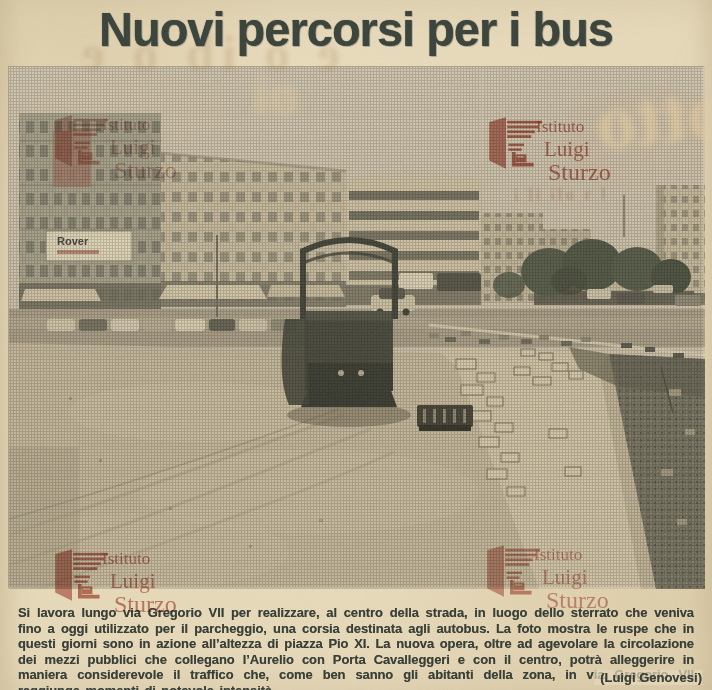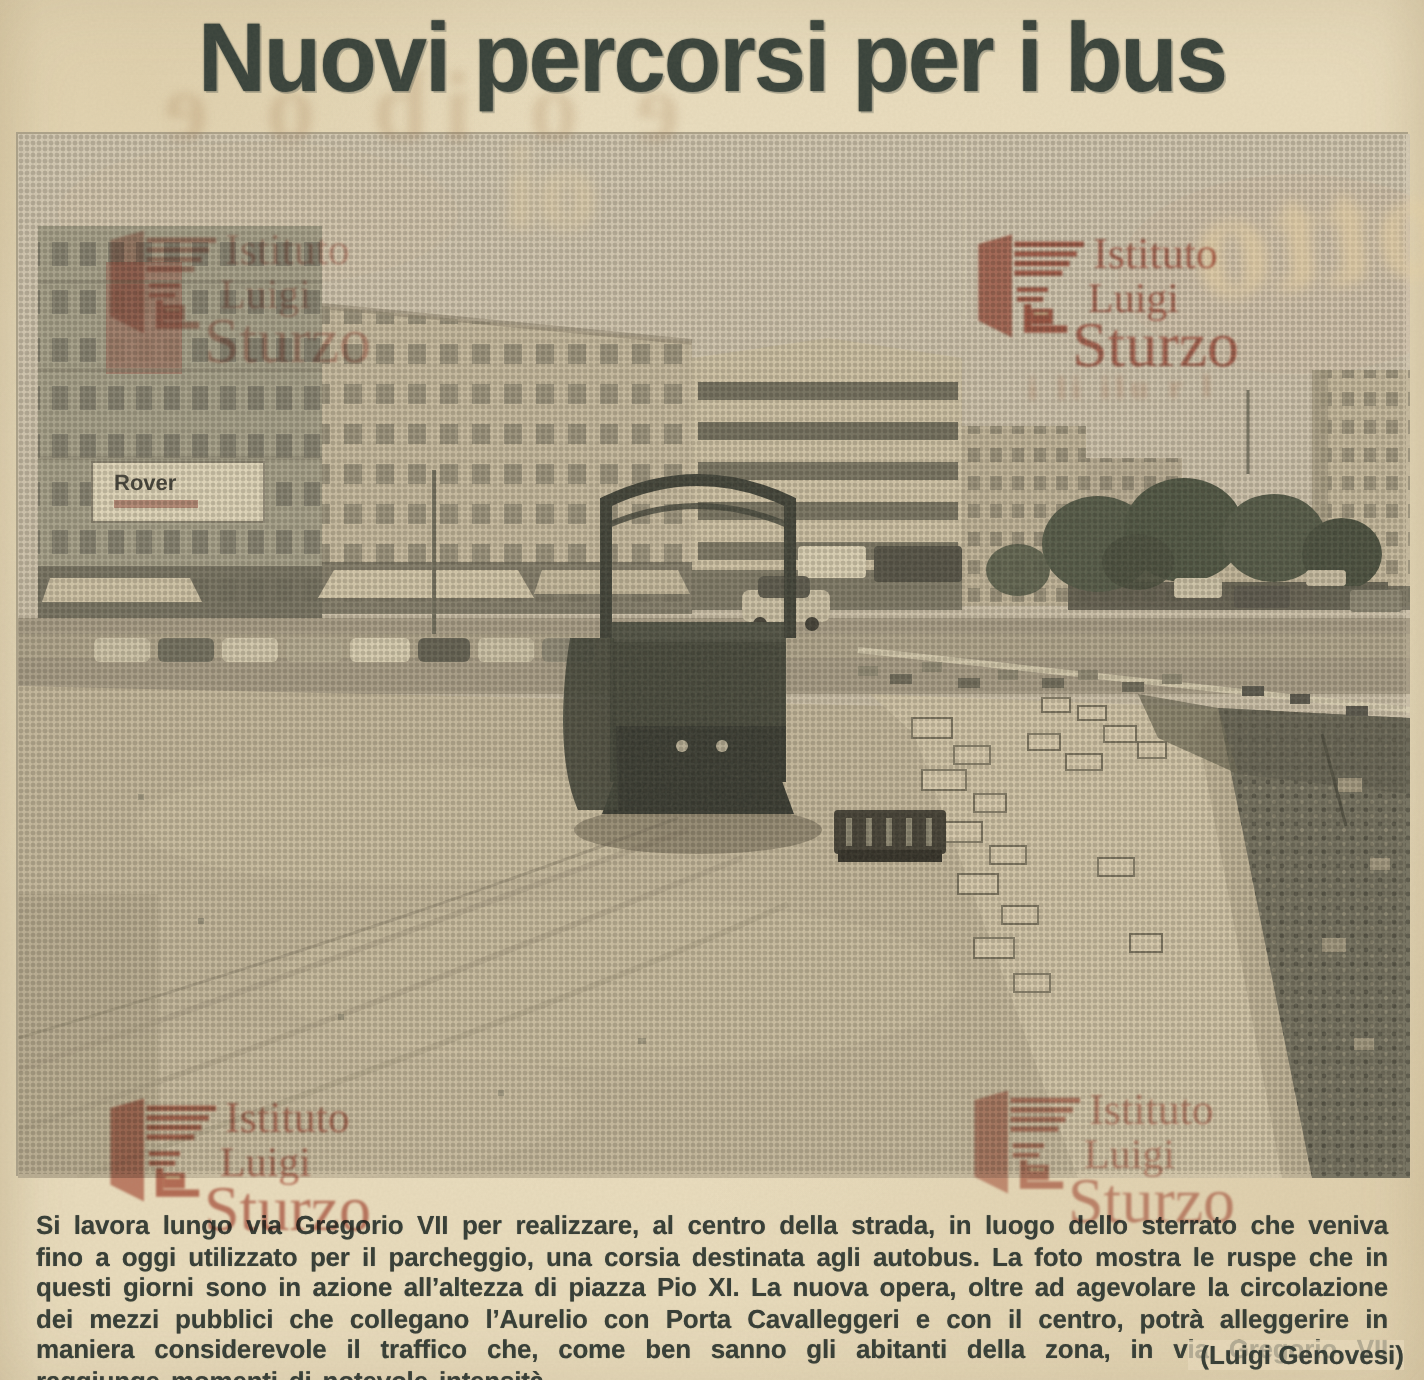--- a/index.html
+++ b/index.html
@@ -39,23 +39,23 @@
     transform:scaleX(-1) rotate(6deg);filter:blur(3.5px);z-index:3;}
   .ghost-sky-mid{left:252px;top:60px;font-size:60px;color:rgba(230,208,162,.45);
     transform:scaleX(-1);filter:blur(4px);z-index:3;}
   .ghost-under-wm{left:514px;top:186px;font-size:16px;letter-spacing:3px;
     color:rgba(150,90,60,.30);transform:rotate(-1deg);filter:blur(1.2px);z-index:3;}
   .wm{position:absolute;width:200px;height:92px;mix-blend-mode:multiply;z-index:5;
     filter:blur(.4px);pointer-events:none;}
   .wm-logo{position:absolute;left:0;top:2px;width:60px;height:auto;color:rgba(167,60,44,.78);}
   .wm-text span{display:block;font-family:"Liberation Serif", serif;color:rgba(167,60,44,.72);}
   .wm-text{position:absolute;left:48px;top:2px;}
-  .wm-l1{font-size:22px;line-height:22px;text-align:center;}
+  .wm-l1{font-size:17px;line-height:22px;}
   .wm-l2{font-size:21px;line-height:22px;margin-left:8px;}
-  .wm-l3{font-size:32px;line-height:24px;}
+  .wm-l3{font-size:24px;line-height:24px;margin-left:12px;}
   .wm1{left:54px;top:112px;opacity:.55;}
   .wm2{left:488px;top:114px;opacity:.95;}
   .wm3{left:54px;top:546px;opacity:.88;}
   .wm4{left:486px;top:542px;opacity:.72;}
   .caption{
     position:absolute;left:6px;top:593px;width:700px;height:95px;z-index:2;
   }
   .caption p{
     margin:12px;text-align:justify;font-weight:bold;font-size:13px;line-height:15.5px;
     letter-spacing:-.1px;word-spacing:2px;color:#333b34;

